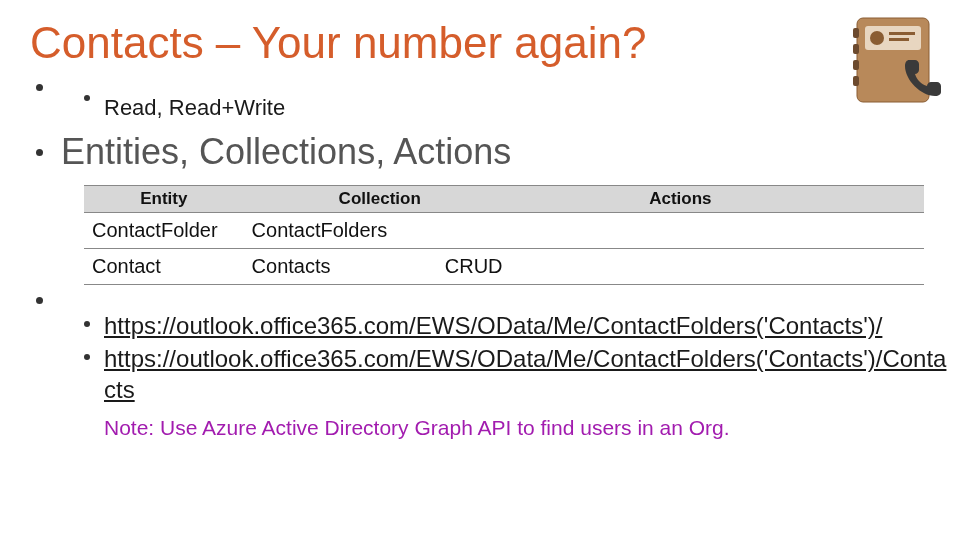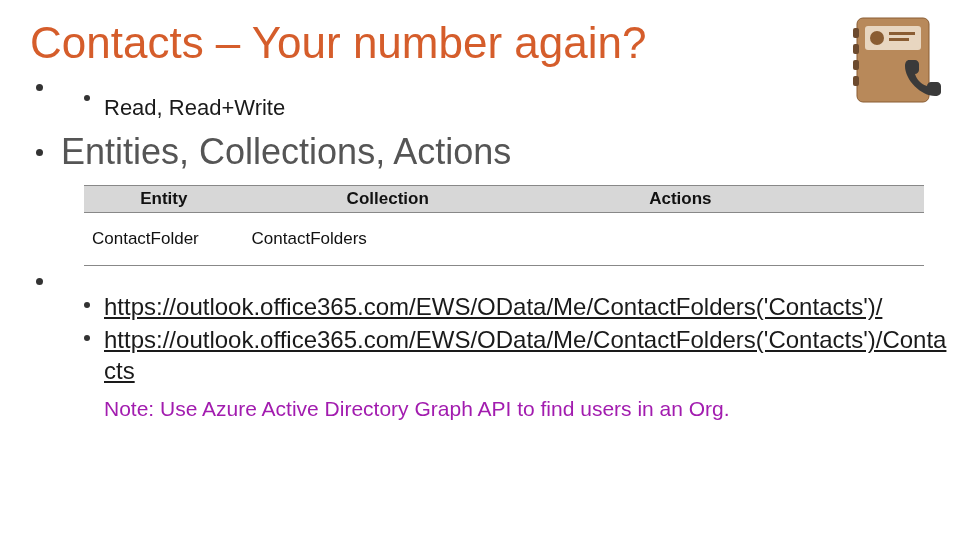--- a/index.html
+++ b/index.html
@@ -61,33 +61,33 @@
   }
   table {
     width: 100%;
     border-collapse: collapse;
   }
   th {
     background: #d7d7d7;
     font-weight: 700;
     font-size: 17px;
     color: #111;
-    padding: 3px 8px;
+    padding: 3px 16px;
     border-bottom: 1px solid #888;
     border-top: 1px solid #888;
     text-align: left;
     font-family: "Segoe UI", Arial, sans-serif;
   }
   th:nth-child(1){ width:19%; text-align:center; }
   th:nth-child(2){ width:23%; text-align:right;margin-top:40px; }
   th:nth-child(3){ text-align:center; }
   td {
-    font-size: 17px;
+    font-size: 20px;
     color: #111;
-    padding: 16px 8px;
+    padding: 6px 8px;
     border-bottom: 1px solid #888;
     font-family: "Segoe UI", Arial, sans-serif;
     font-weight: 500;
   }
   .samples-list {
     margin: 6px 0 10px 0;
   }
   .sample-row {
     display: flex;
     align-items: flex-start;
@@ -171,20 +171,25 @@
         <th>Collection</th>
         <th>Actions</th>
       </tr>
     </thead>
     <tbody>
       <tr>
         <td>ContactFolder</td>
         <td>ContactFolders</td>
         <td></td>
       </tr>
+      <tr>
+        <td>Contact</td>
+        <td>Contacts</td>
+        <td>CRUD</td>
+      </tr>
     </tbody>
   </table>
 </div>
 
 <div class="bullet-row">
   <div class="bullet-l1"></div>
 </div>
 
 <div class="samples-list">
   <div class="sample-row">

